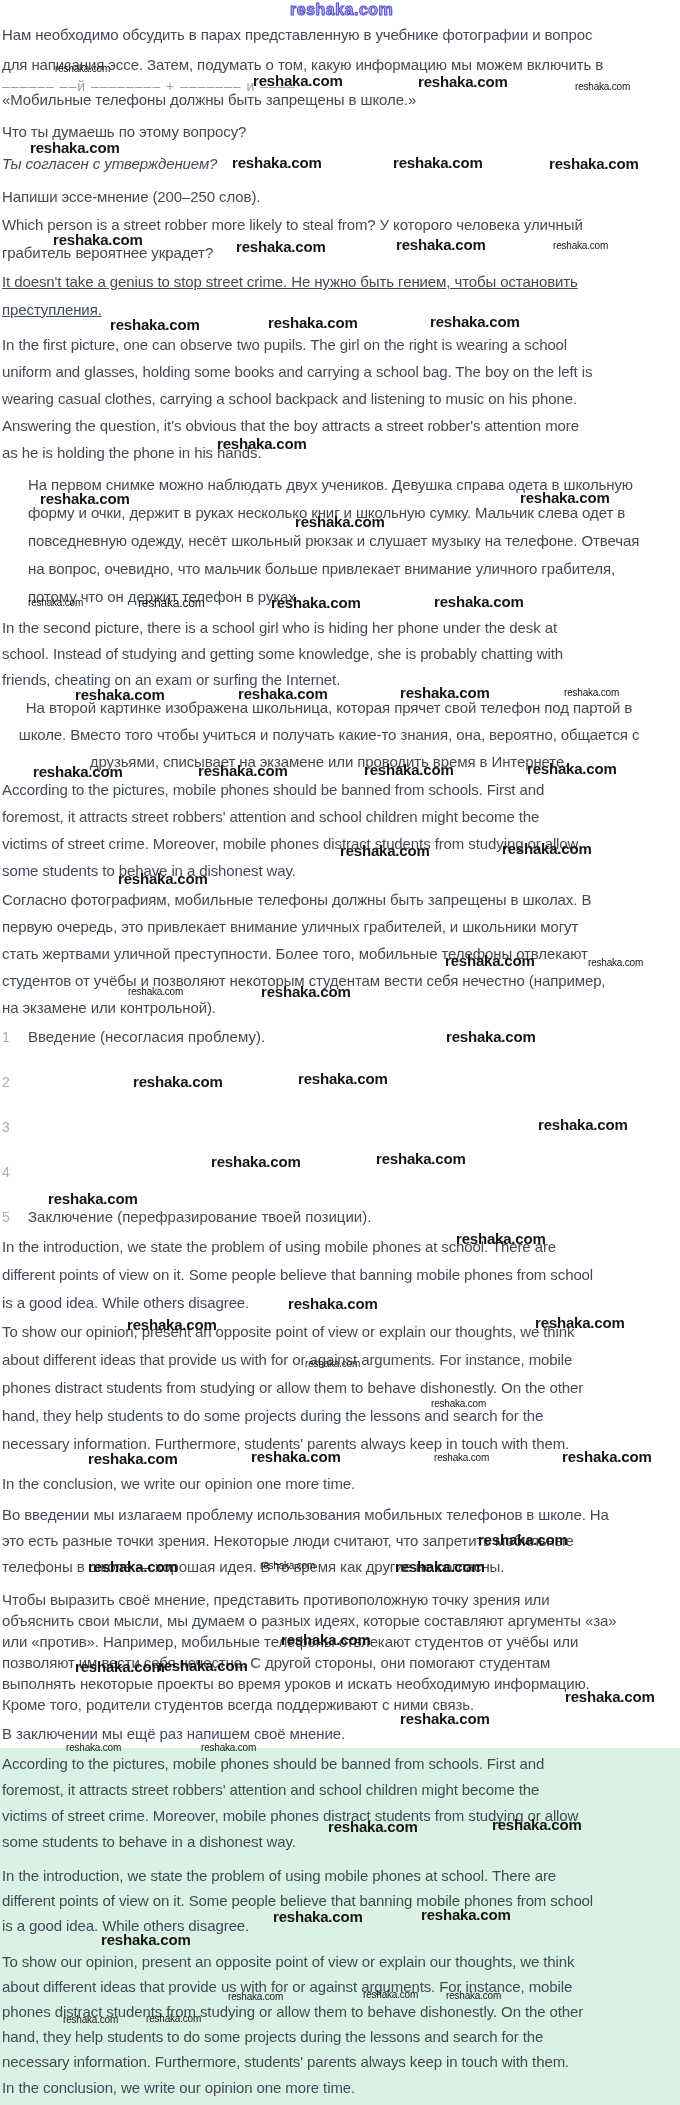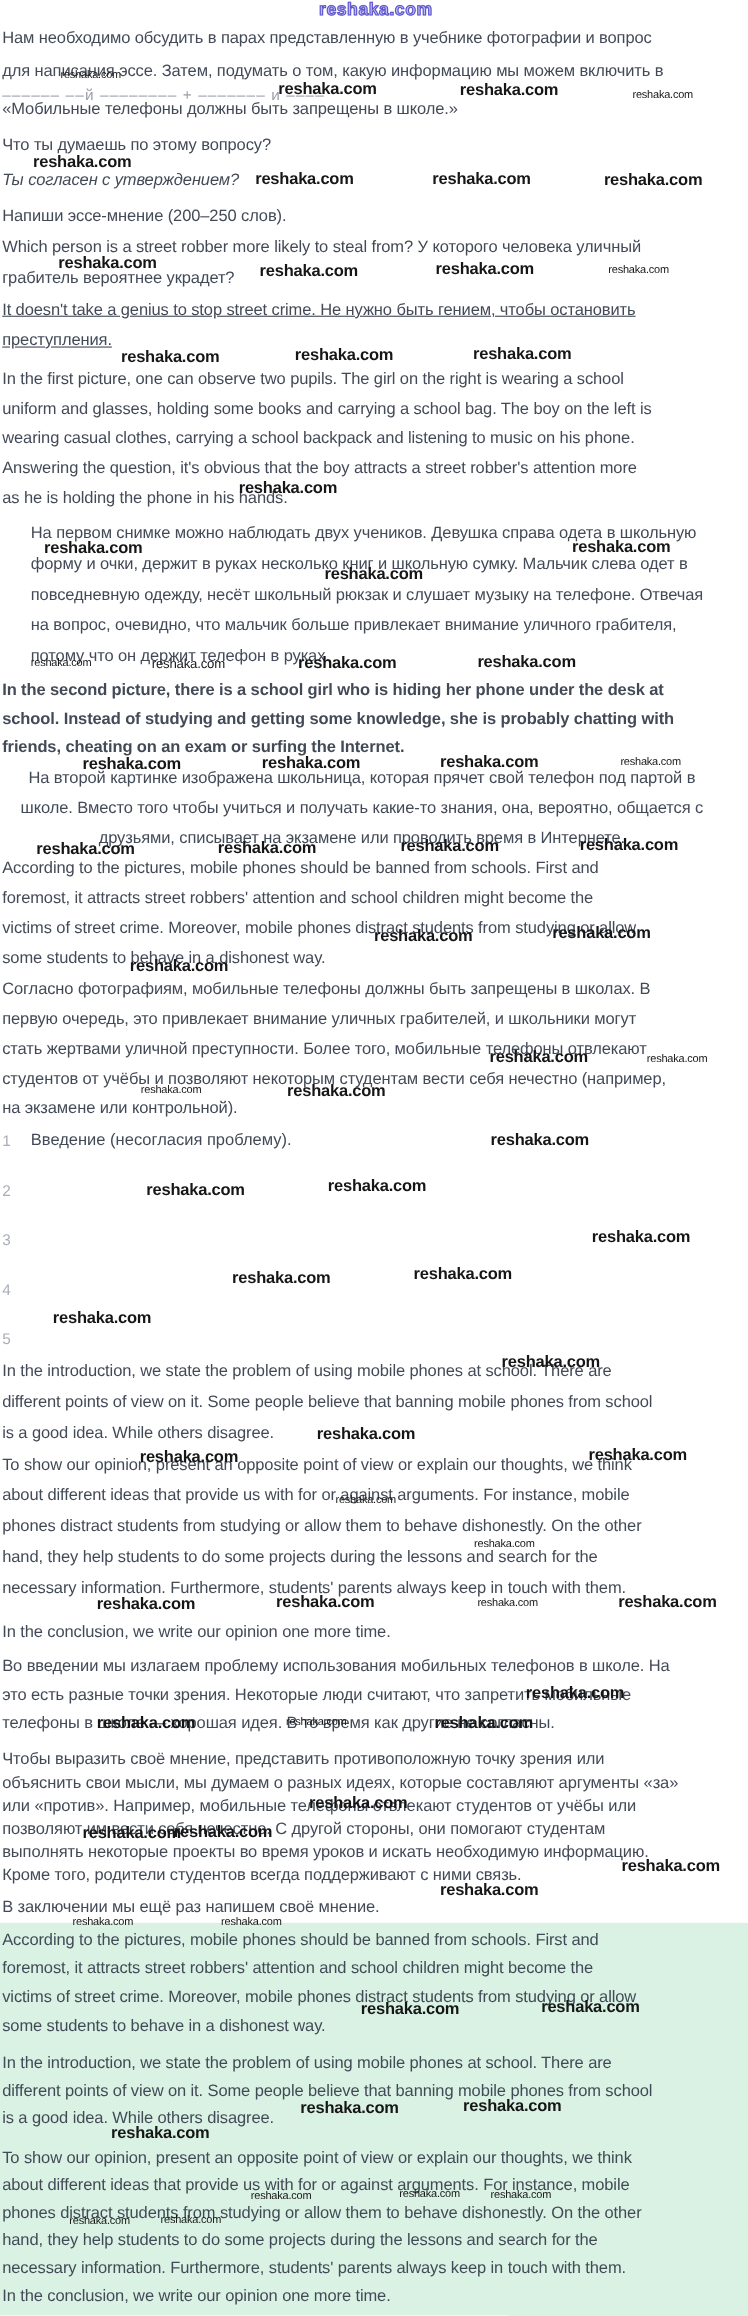--- a/index.html
+++ b/index.html
@@ -64,21 +64,21 @@
 <div class="para" style="top:331px;line-height:27px;">In the first picture, one can observe two pupils. The girl on the right is wearing a school
 uniform and glasses, holding some books and carrying a school bag. The boy on the left is
 wearing casual clothes, carrying a school backpack and listening to music on his phone.
 Answering the question, it's obvious that the boy attracts a street robber's attention more
 as he is holding the phone in his hands.</div>
 <div class="para" style="top:471px;line-height:28px;margin-left:26px;">На первом снимке можно наблюдать двух учеников. Девушка справа одета в школьную
 форму и очки, держит в руках несколько книг и школьную сумку. Мальчик слева одет в
 повседневную одежду, несёт школьный рюкзак и слушает музыку на телефоне. Отвечая
 на вопрос, очевидно, что мальчик больше привлекает внимание уличного грабителя,
 потому что он держит телефон в руках.</div>
-<div class="para" style="top:615px;line-height:26px;font-weight:bold;">In the second picture, there is a school girl who is hiding her phone under the desk at
+<div class="para" style="top:615px;line-height:26px;">In the second picture, there is a school girl who is hiding her phone under the desk at
 school. Instead of studying and getting some knowledge, she is probably chatting with
 friends, cheating on an exam or surfing the Internet.</div>
 <div class="para" style="top:694px;line-height:27px;text-align:center;">На второй картинке изображена школьница, которая прячет свой телефон под партой в
 школе. Вместо того чтобы учиться и получать какие-то знания, она, вероятно, общается с
 друзьями, списывает на экзамене или проводить время в Интернете.</div>
 <div class="para" style="top:776px;line-height:27px;">According to the pictures, mobile phones should be banned from schools. First and
 foremost, it attracts street robbers' attention and school children might become the
 victims of street crime. Moreover, mobile phones distract students from studying or allow
 some students to behave in a dishonest way.</div>
 <div class="para" style="top:886px;line-height:27px;">Согласно фотографиям, мобильные телефоны должны быть запрещены в школах. В
@@ -96,20 +96,21 @@
     <span class="plan-num">2</span>
   </div>
   <div class="plan-item">
     <span class="plan-num">3</span>
   </div>
   <div class="plan-item">
     <span class="plan-num">4</span>
   </div>
   <div class="plan-item">
     <span class="plan-num">5</span>
+    <span>Заключение (перефразирование твоей позиции).</span>
   </div>
 </div>
 
 <div class="para" style="top:1233px;line-height:28px;">In the introduction, we state the problem of using mobile phones at school. There are
 different points of view on it. Some people believe that banning mobile phones from school
 is a good idea. While others disagree.</div>
 <div class="para" style="top:1318px;line-height:28px;">To show our opinion, present an opposite point of view or explain our thoughts, we think
 about different ideas that provide us with for or against arguments. For instance, mobile
 phones distract students from studying or allow them to behave dishonestly. On the other
 hand, they help students to do some projects during the lessons and search for the

